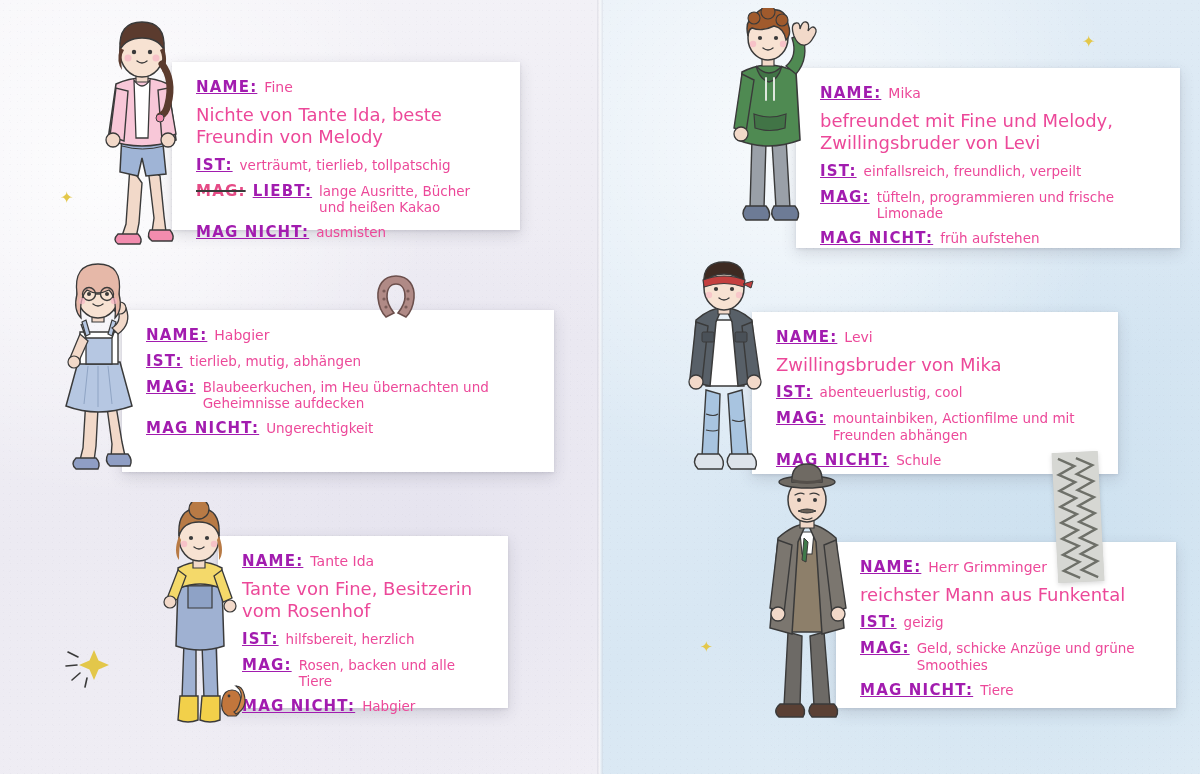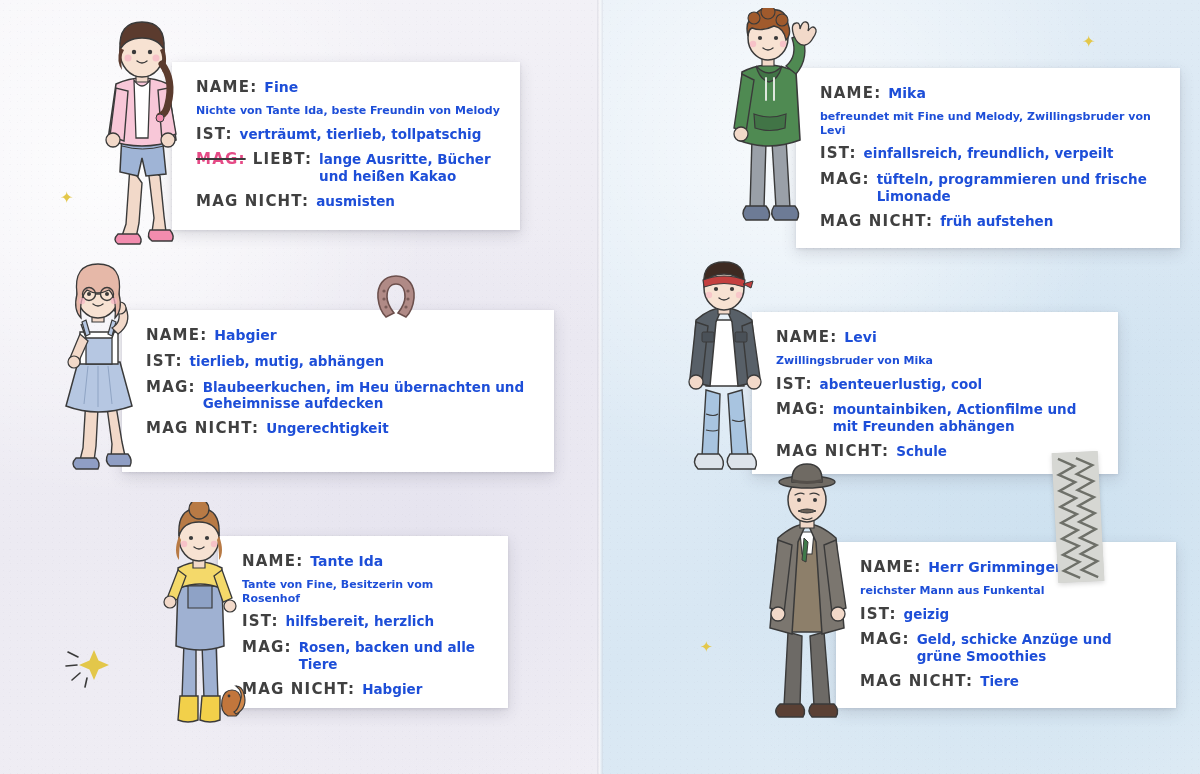--- a/index.html
+++ b/index.html
@@ -71,42 +71,42 @@
     box-sizing: border-box;
   }
   .row {
     display: flex;
     align-items: baseline;
     margin-bottom: 7px;
     line-height: 1.25;
   }
   .row:last-child { margin-bottom: 0; text-align: center; }
   .lbl {
-    color: #404040;
+    color: #a21caf;
     font-family: "DejaVu Sans", sans-serif;
     font-weight: bold;
     letter-spacing: 1.2px;
     font-size: 15px;
     margin-right: 7px;
     white-space: nowrap;
     text-transform: uppercase;
+    text-decoration: underline;
   }
   .lbl.strike {
     text-decoration: line-through;
     text-decoration-color: #3a3a3a;
     text-decoration-thickness: 2px;
     color: #e54b86;
   }
   .val {
-    color: #1d4ed8;
+    color: #ec4899;
     font-family: "DejaVu Sans", sans-serif;
     font-size: 13.5px;
-    font-weight: bold;
-  }
-  .row-plain .val { font-size: 11px; }
+  }
+  .row-plain .val { font-size: 18px; }
   .name-val { font-size: 14px; }
 
   
   .star {
     position: absolute;
     color: #e3c74a;
     font-size: 15px;
     z-index: 10;
     line-height: 1;
   }

